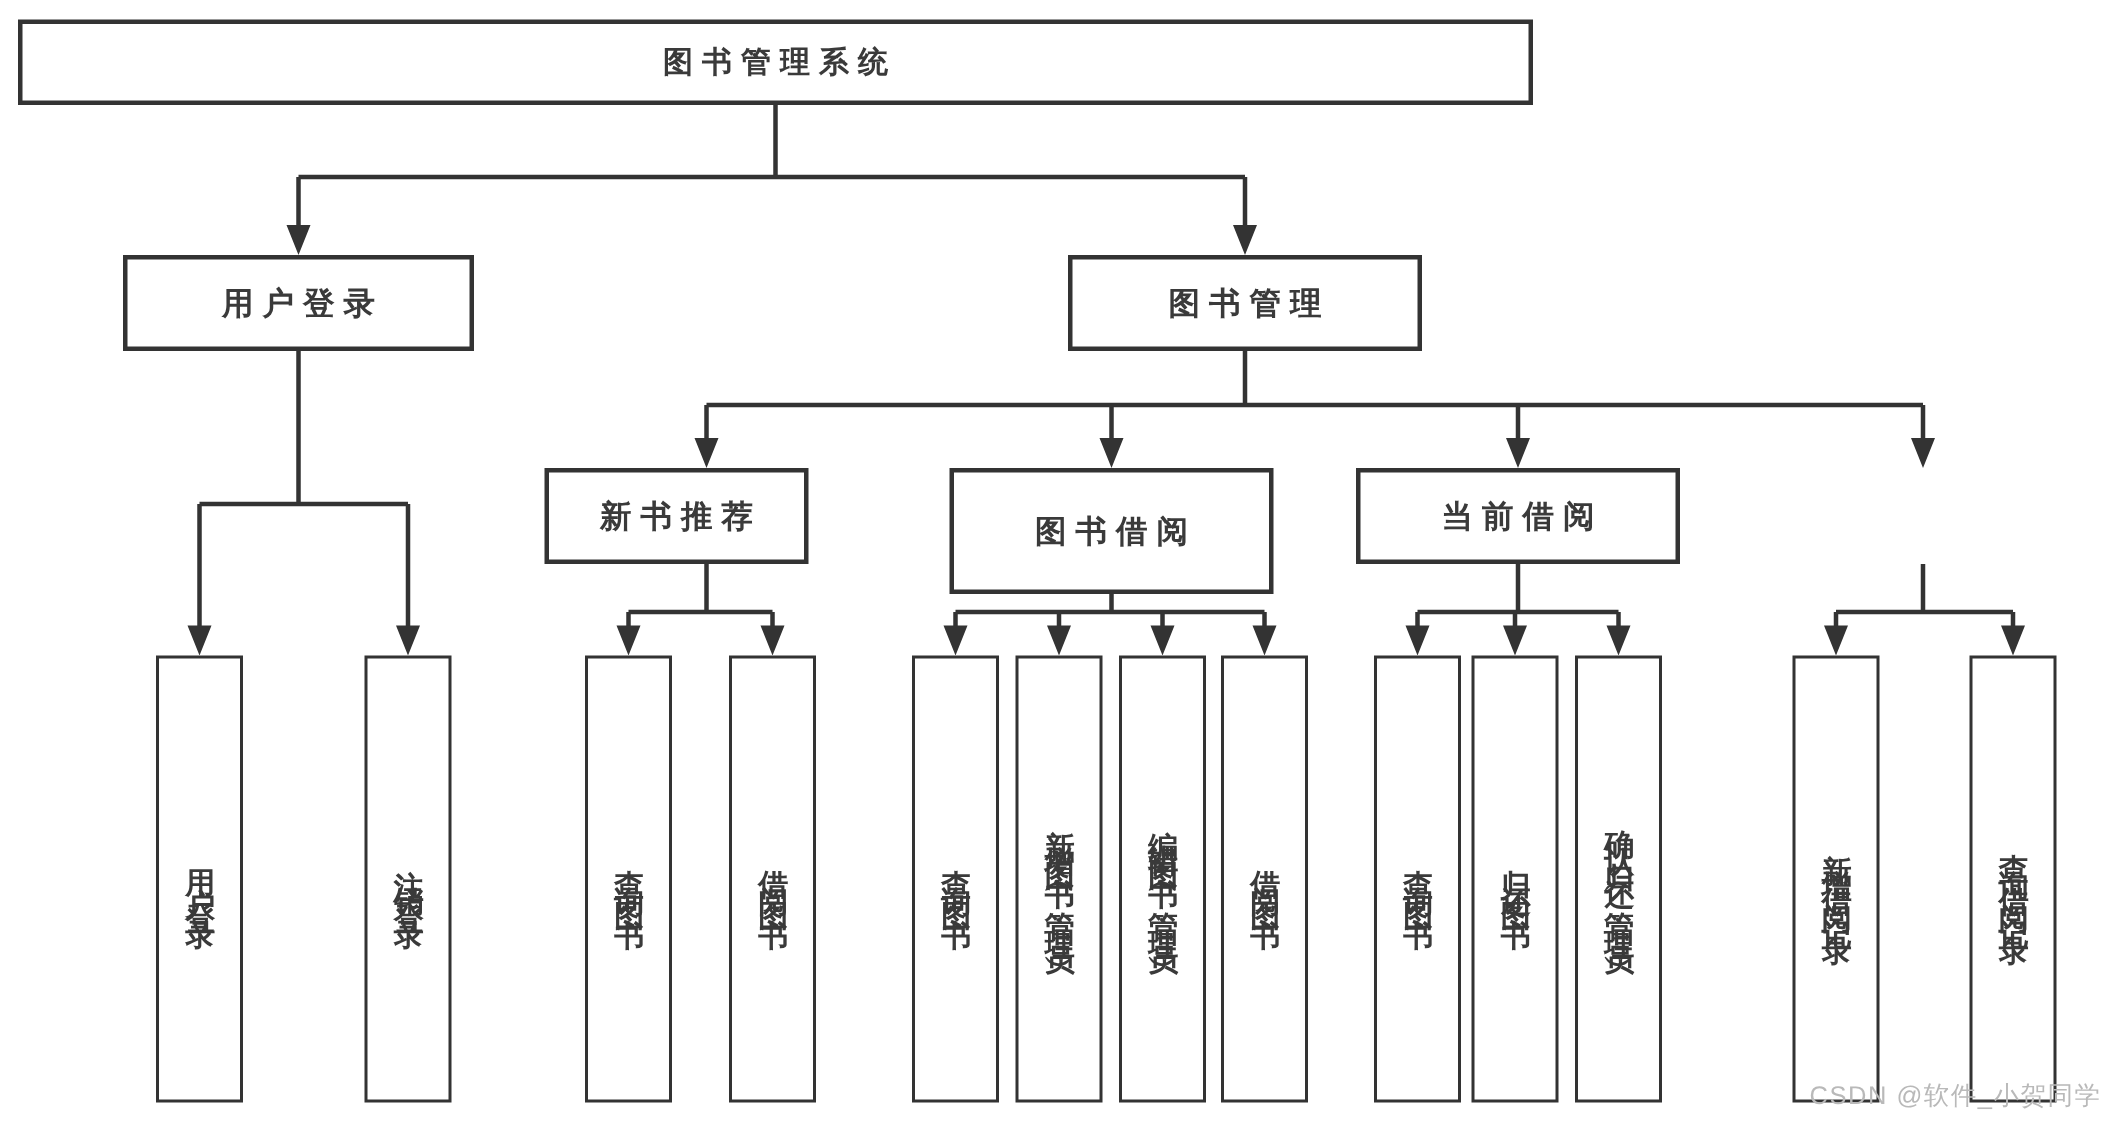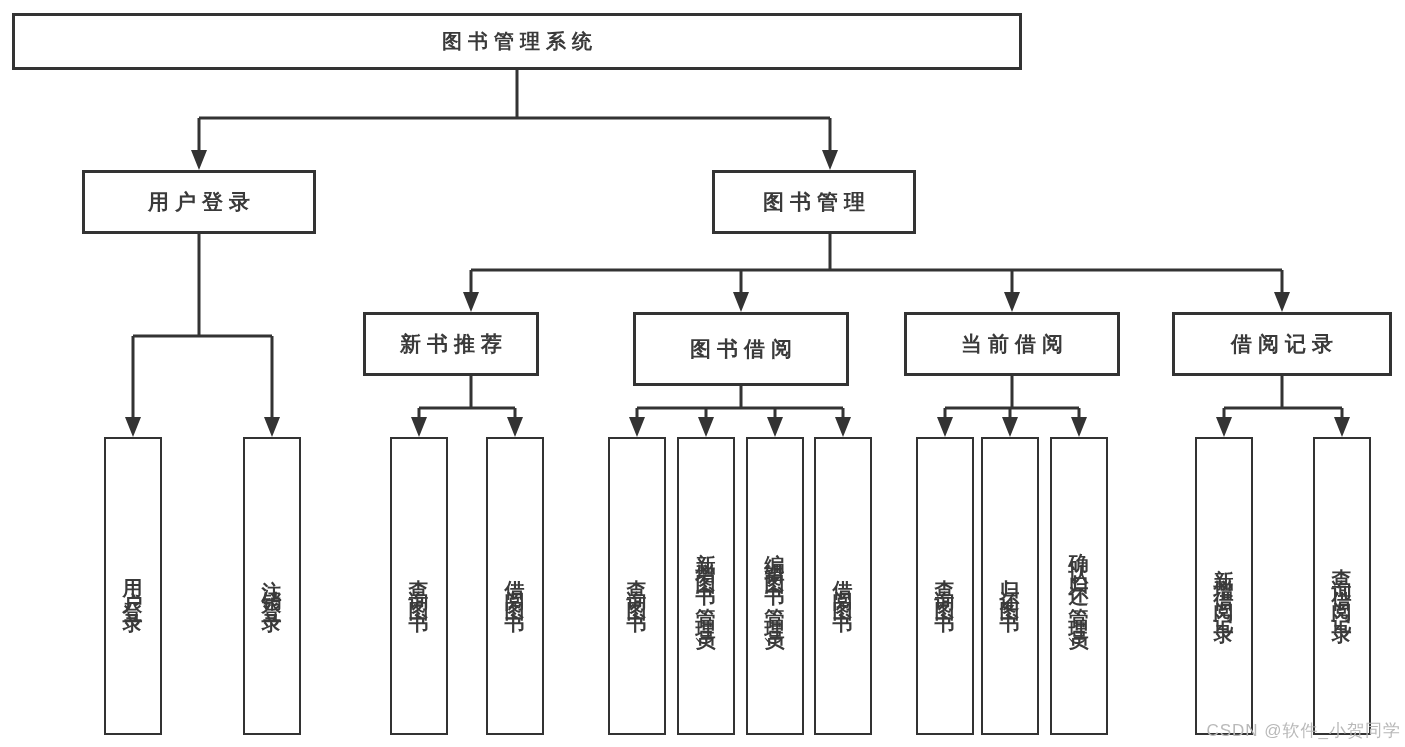--- a/index.html
+++ b/index.html
@@ -120,35 +120,32 @@
     "></path>
   </svg>
 
   <div class="node root" style="left:12px; top:13px; width:1010px; height:57px;">
     <span class="h-label">图书管理系统</span>
   </div>
 
   <div class="node" style="left:82px; top:170px; width:234px; height:64px;">
     <span class="h-label">用户登录</span>
   </div>
-  <div class="node" style="left:712px; top:170px; width:204px; height:64px;">
+  <div class="node" style="left:712px; top:170px; width:236px; height:64px;">
     <span class="h-label">图书管理</span>
   </div>
 
   <div class="node" style="left:363px; top:312px; width:176px; height:64px;">
     <span class="h-label">新书推荐</span>
   </div>
-  <div class="node" style="left:633px; top:312px; width:216px; height:74px;">
+  <div class="node" style="left:633px; top:312px; width:216px; height:84px;">
     <span class="h-label">图书借阅</span>
   </div>
   <div class="node" style="left:904px; top:312px; width:216px; height:64px;">
     <span class="h-label">当前借阅</span>
-  </div>
-  <div class="node" style="left:1172px; top:312px; width:220px; height:64px;">
-    <span class="h-label">借阅记录</span>
   </div>
 
   <div class="node leaf" style="left:104px;">
     <span class="v-label">用户登录</span>
   </div>
   <div class="node leaf" style="left:243px;">
     <span class="v-label">注销登录</span>
   </div>
 
   <div class="node leaf" style="left:390px;">

